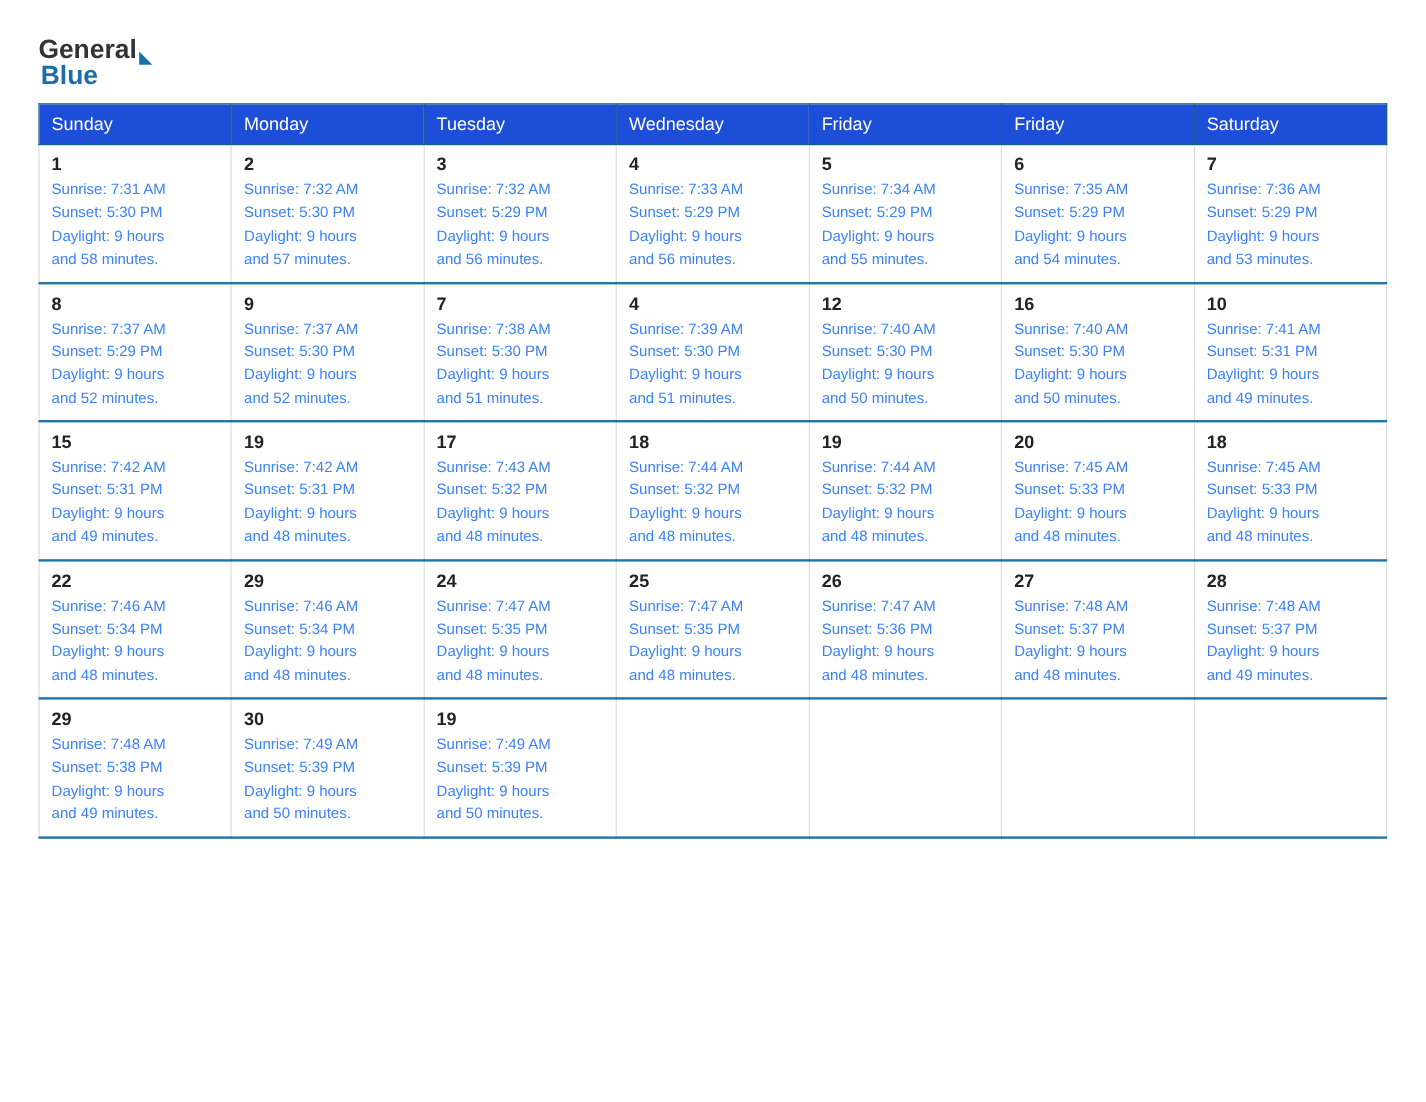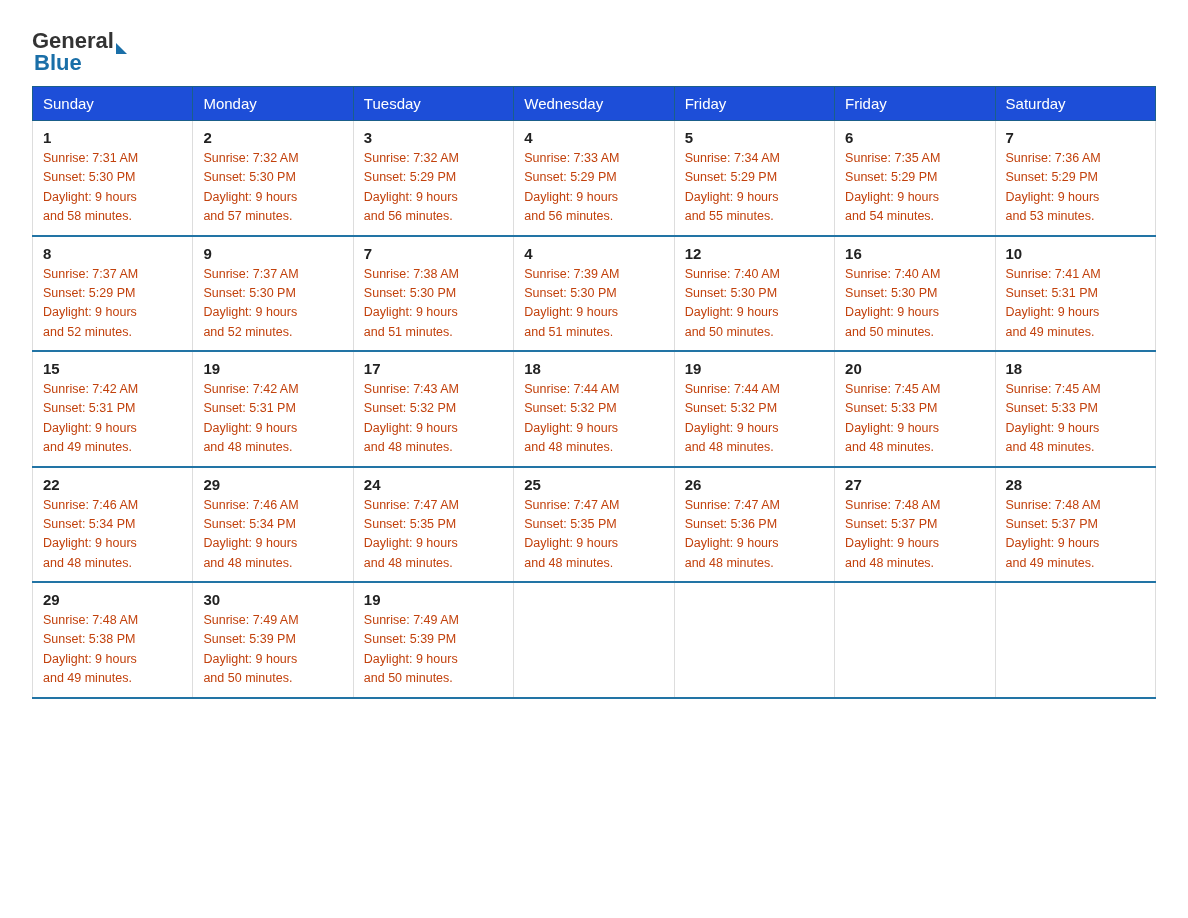--- a/index.html
+++ b/index.html
@@ -94,21 +94,21 @@
     }
     .day-number {
       font-size: 15px;
       font-weight: bold;
       color: #222;
       margin-bottom: 3px;
       display: block;
     }
     .day-info {
       font-size: 12.5px;
-      color: #c2410c;
+      color: #3b82f6;
       line-height: 1.55;
       margin-top: 12px;
     }
   </style>
 </head>
 <body>
 
 <div class="header-row">
   <div class="logo">
     <div class="logo-text">

